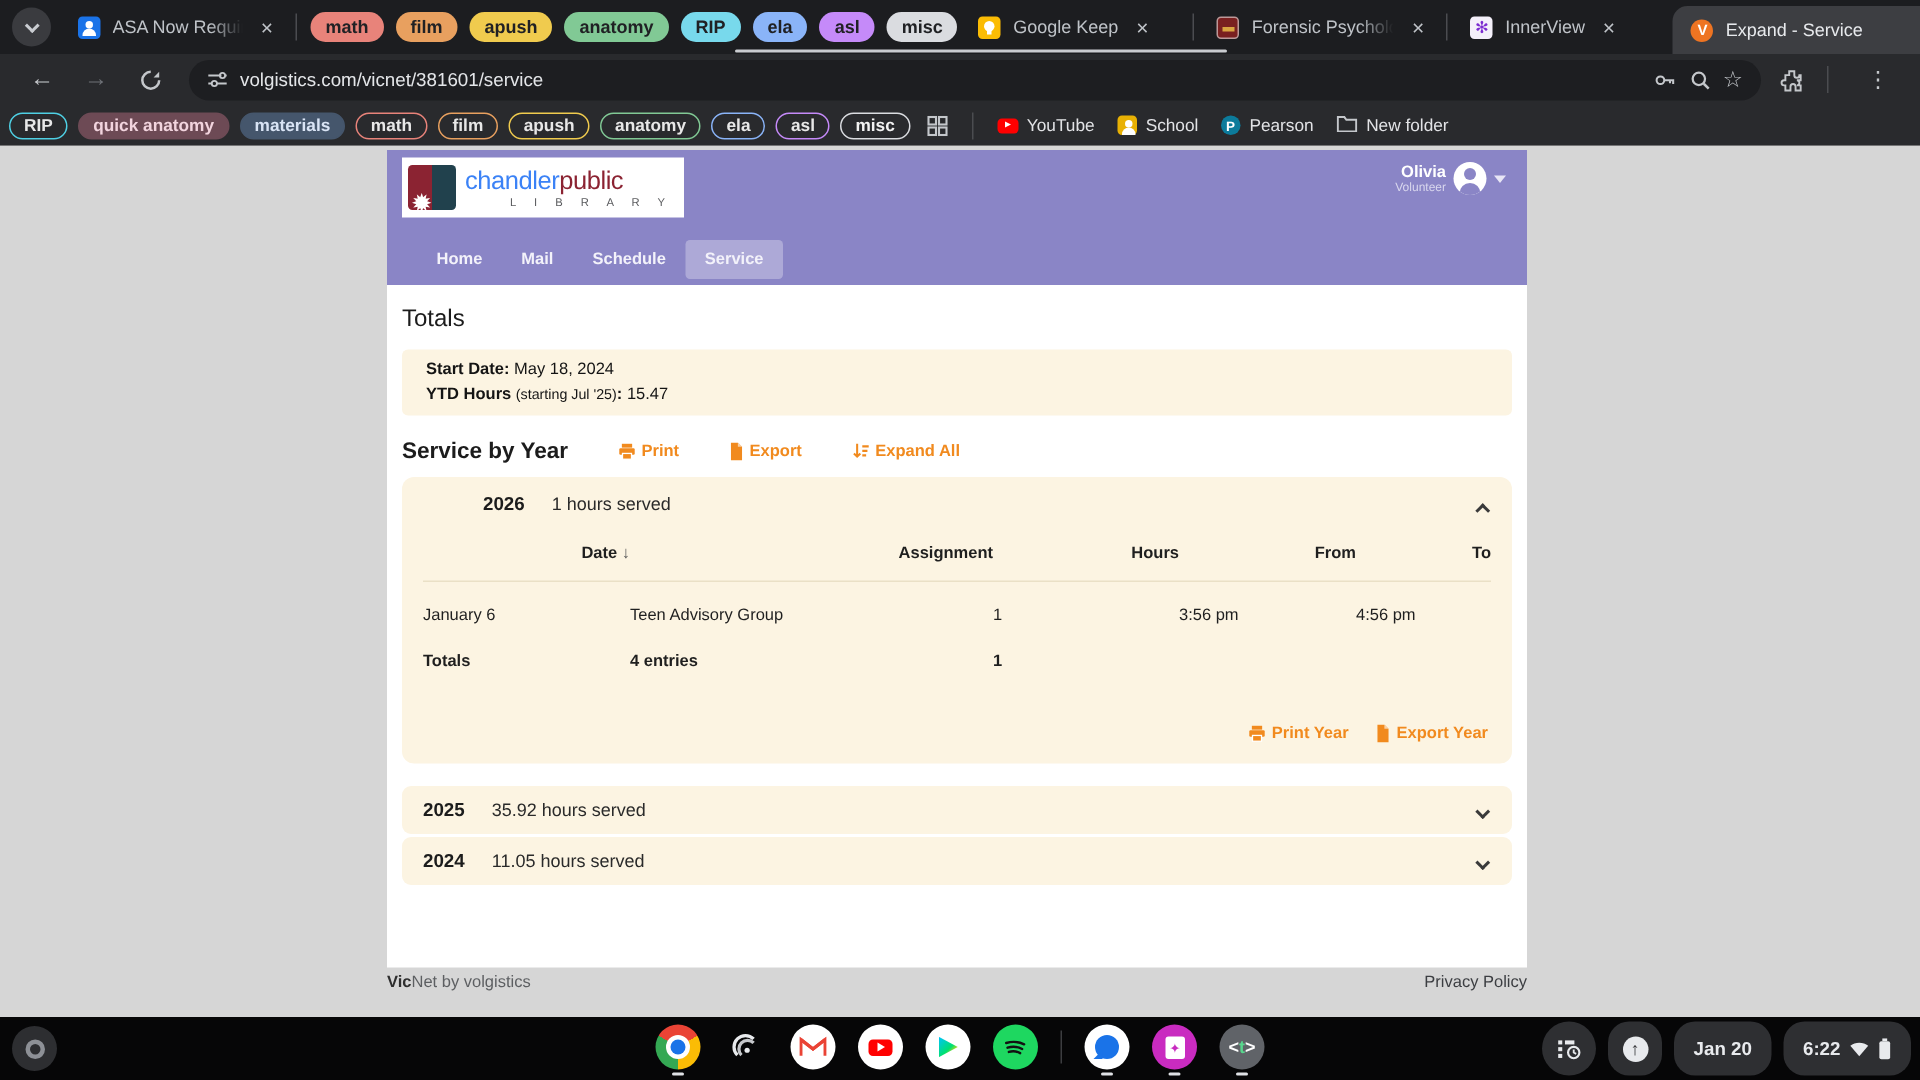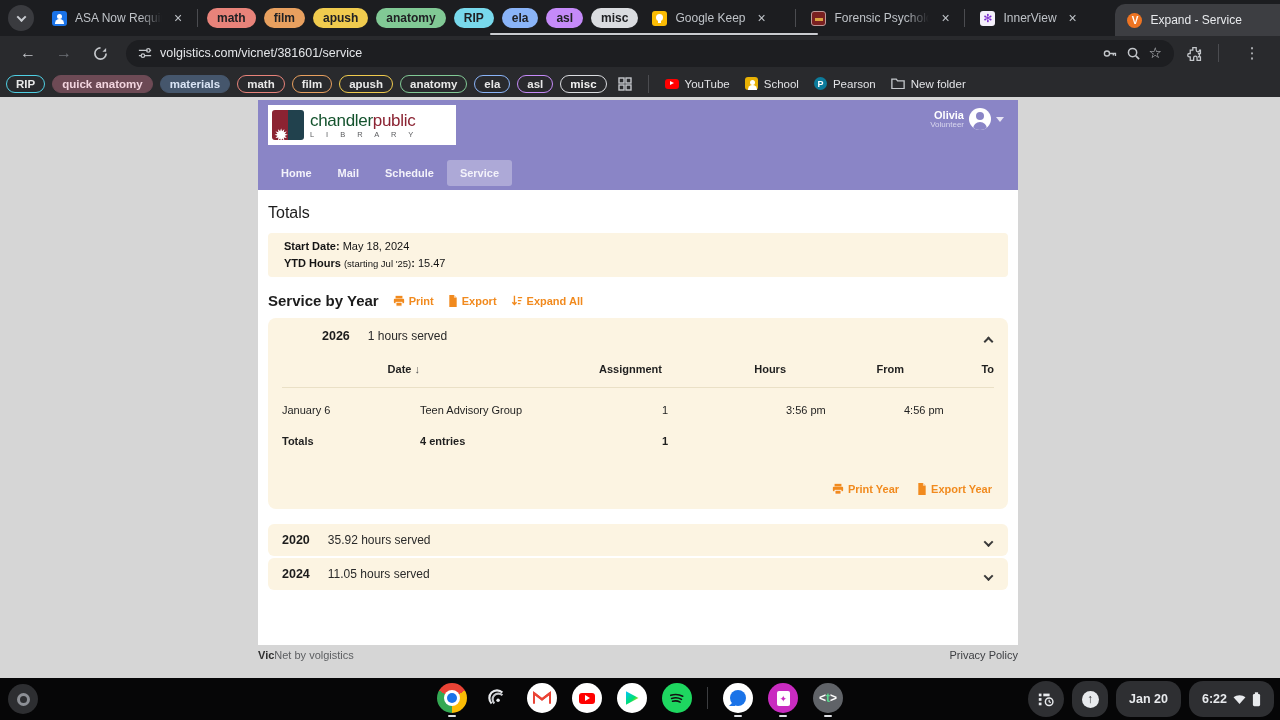--- a/index.html
+++ b/index.html
@@ -44,38 +44,38 @@
   .content { position:absolute; left:0; top:97px; width:1280px; height:581px; background:#d6d6d6; }
   .card { position:absolute; left:258px; top:3px; width:760px; height:545px; background:#ffffff; }
   .site-header { height:90px; position:relative; padding:5px 10px 0; }
   .logobox { position:absolute; left:10px; top:5px; width:188px; height:40px; background:#fff; display:flex; align-items:center; padding-left:4px; }
   .logomark { width:32px; height:30px; position:relative; flex:none; }
   .logomark .lm-l { position:absolute; left:0; top:0; width:16px; height:30px; background:#8b2332; border-radius:3px 0 0 3px; }
   .logomark .lm-r { position:absolute; right:0; top:0; width:16px; height:30px; background:#21414d; border-radius:0 3px 3px 0; }
   .logomark .lm-star { position:absolute; left:2px; bottom:-4px; color:#fff; font-size:17px; line-height:1; }
   .logotext { margin-left:6px; line-height:1; }
   .logo-line1 { font-size:17px; letter-spacing:-0.3px; }
-  .logo-line2 { font-size:7.5px; letter-spacing:5px; color:#5b5c5f; margin-top:2px; margin-left:0; }
+  .logo-line2 { font-size:7.5px; letter-spacing:5px; color:#5b5c5f; margin-top:2px; margin-left:30px; }
   .account { position:absolute; right:14px; top:8px; display:flex; align-items:center; gap:5px; }
   .acct-names { text-align:right; line-height:1.1; }
   .acct-name { color:#fff; font-size:11px; font-weight:bold; }
   .acct-role { color:#d9d7ee; font-size:8px; }
   .avatar { width:22px; height:22px; border-radius:50%; background:#fff; position:relative; overflow:hidden; }
   .avatar:before { content:""; position:absolute; left:7px; top:4px; width:8px; height:8px; border-radius:50%; background:#8a85c6; }
   .avatar:after { content:""; position:absolute; left:4px; top:14px; width:14px; height:8px; border-radius:7px 7px 0 0; background:#8a85c6; }
   .acct-caret { width:0; height:0; border-left:4px solid transparent; border-right:4px solid transparent; border-top:5px solid #e8e6f5; }
-  .mainnav { position:absolute; left:10px; top:60px; display:flex; align-items:center; }
+  .mainnav { position:absolute; left:20px; top:60px; display:flex; align-items:center; }
   .navitem { color:#f3f2fa; font-size:11px; font-weight:bold; padding:7px 13px; border-radius:3px; }
   .navitem.active { background:rgba(255,255,255,0.3); }
   .site-body { padding:14px 10px 0; }
   .h-totals { font-size:16px; font-weight:500; color:#1c1c1c; }
   .totalsbox { margin-top:11px; border-radius:4px; padding:5px 16px 6px; font-size:11px; color:#141414; line-height:1.5; }
   .totalsbox b { font-weight:bold; }
   .small-note { font-size:9.5px; }
-  .sby-row { margin-top:15px; display:flex; align-items:center; gap:14px; }
+  .sby-row { margin-top:15px; display:flex; align-items:center; gap:33px; }
   .h-sby { font-size:15px; font-weight:bold; color:#1c1c1c; }
   .olink { display:flex; align-items:center; gap:4px; font-size:11px; font-weight:bold; }
   .yearcard { margin-top:9px; border-radius:8px; }
   .yearhead { display:flex; align-items:center; padding:11px 14px 10px; position:relative;margin-left:40px; }
   .yr { font-size:12.5px; font-weight:bold; color:#1c1c1c; }
   .yrsum { font-size:12px; color:#2a2a2a; margin-left:18px; }
   .yrchev { position:absolute; right:16px; top:13px; }
   .ytable { margin:0 14px; font-size:11px; color:#1f1f1f; }
   .trow { display:grid; grid-template-columns:138px 242px 124px 118px 1fr; align-items:center; }
   .thead { font-weight:bold; padding:10px 0 12px; border-bottom:1px solid #eae0c6;text-align:right; }
@@ -251,21 +251,21 @@
     <div class="card">
 
       <div class="site-header" style="background-color: rgb(138, 133, 198);">
         <div class="logobox">
           <span class="logomark">
             <span class="lm-l"></span>
               <span class="lm-r"></span>
             <span class="lm-star">✹</span>
           </span>
           <span class="logotext">
-            <div class="logo-line1"><span style="color: #14532d;">chandler</span><span style="color: rgb(139, 35, 50);">public</span></div>
+            <div class="logo-line1"><span style="color: #3b82f6;">chandler</span><span style="color: rgb(139, 35, 50);">public</span></div>
             <div class="logo-line2">L I B R A R Y</div>
           </span>
         </div>
         <div class="account">
           <span class="acct-names">
             <div class="acct-name">Olivia</div>
             <div class="acct-role">Volunteer</div>
           </span>
           <span class="avatar"></span>
           <span class="acct-caret"></span>
@@ -354,21 +354,21 @@
               <svg width="10" height="12" viewBox="0 0 10 13">
                   <path d="M1 0h5l3 3v10H1z" fill="#f18a1e"></path>
                   <path d="M6 0l3 3H6z" fill="#fff" opacity="0.6"></path>
                 </svg>
               <span>Export Year</span>
             </span>
           </div>
         </div>
 
         <div class="yearbar first-bar" style="background-color: rgb(252, 244, 226);">
-          <span class="yr">2020</span>
+          <span class="yr">2025</span>
           <span class="yrsum">35.92 hours served</span>
           <span class="yrchev"><span class="chev" style="border-color:#3a3a3a"></span></span>
         </div>
 
         <div class="yearbar" style="background-color: rgb(252, 244, 226);">
           <span class="yr">2024</span>
           <span class="yrsum">11.05 hours served</span>
           <span class="yrchev"><span class="chev" style="border-color:#3a3a3a"></span></span>
         </div>
       </div>

